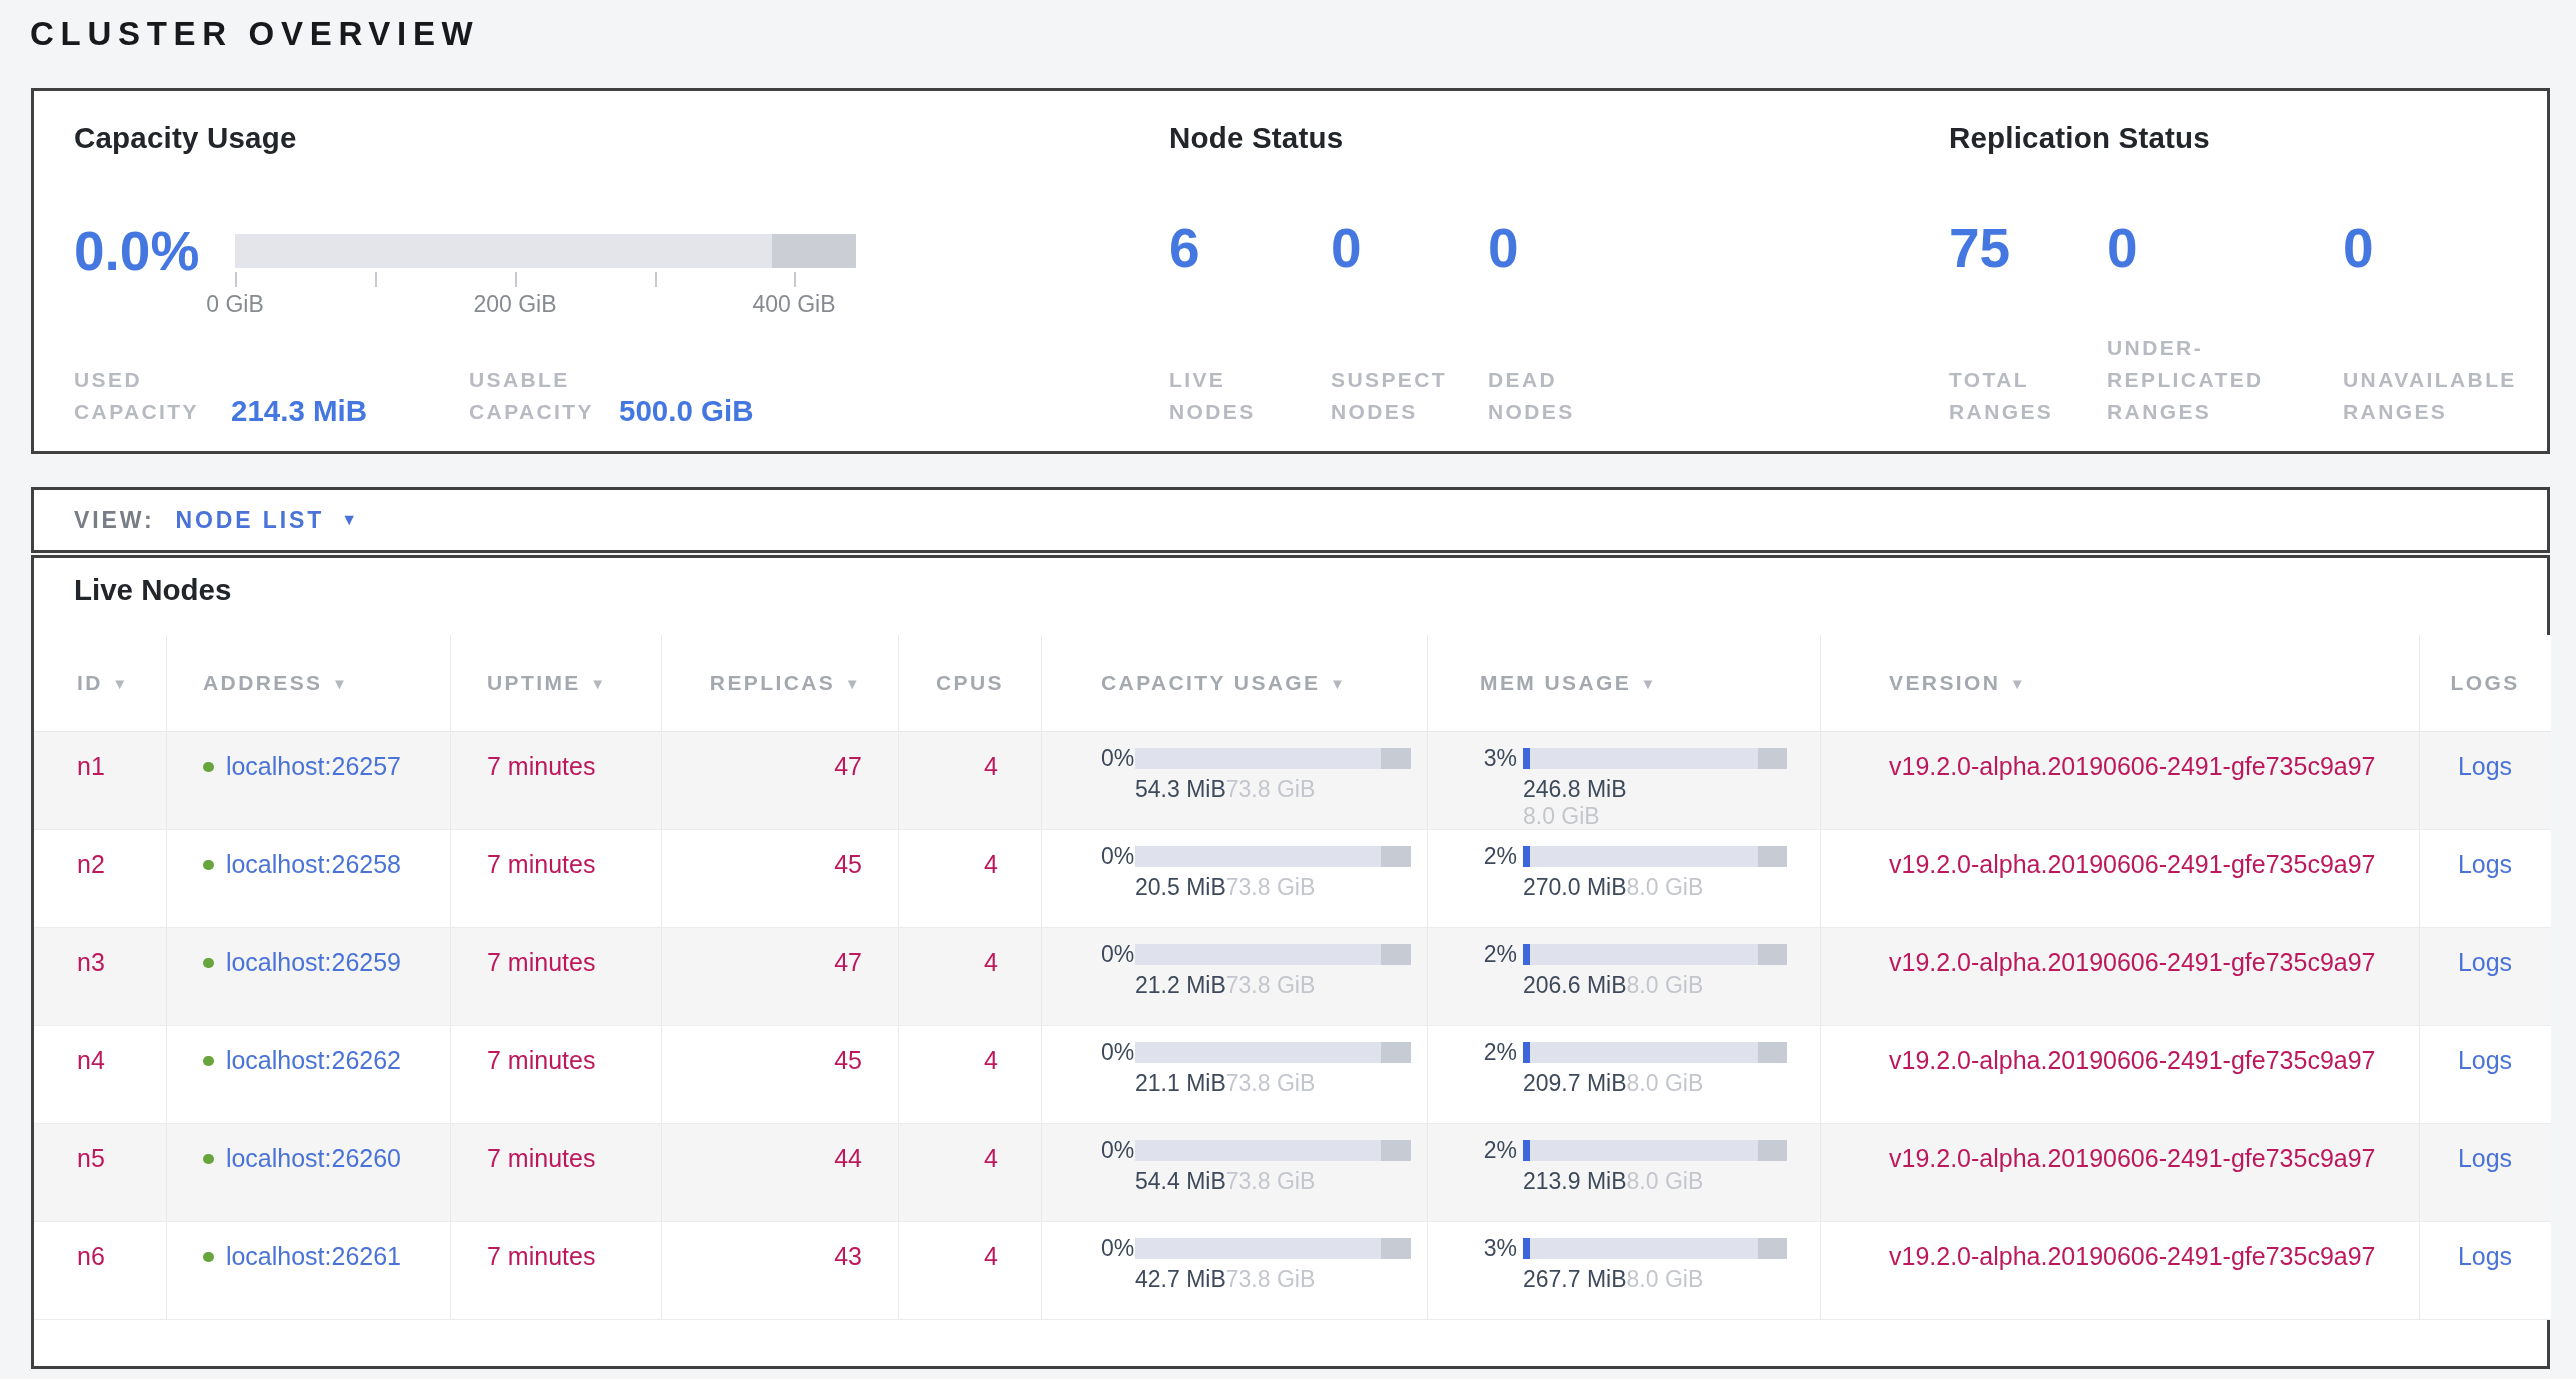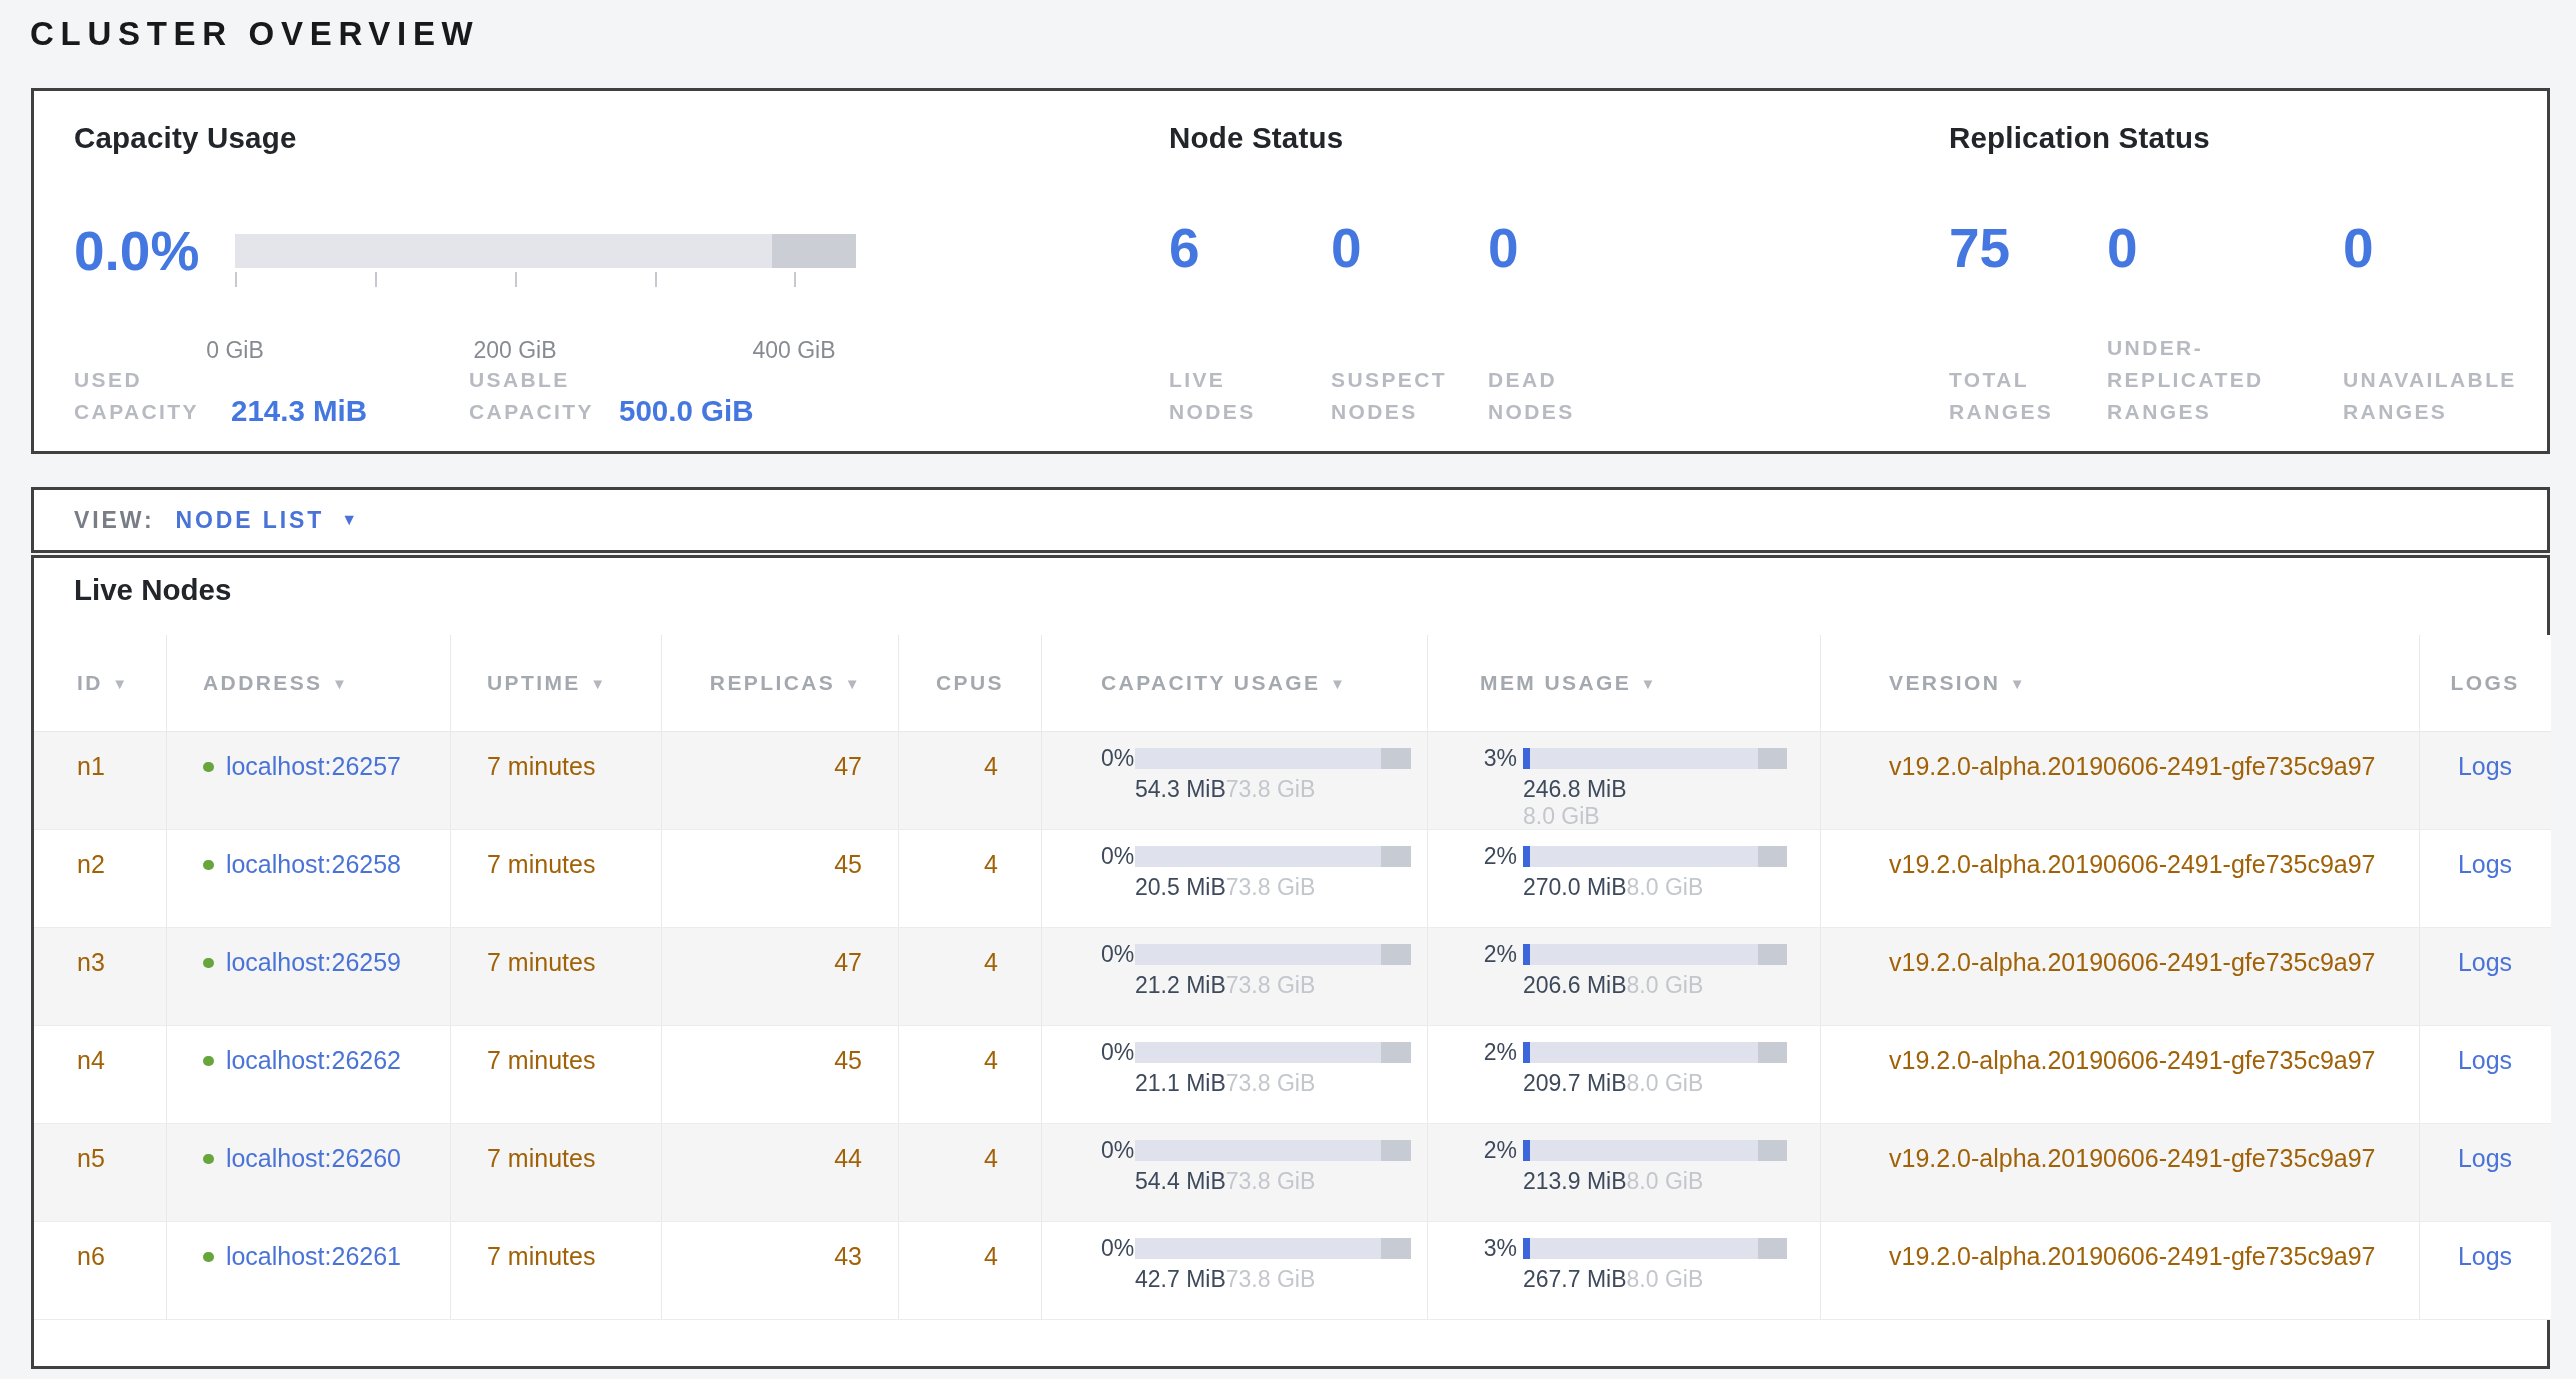--- a/index.html
+++ b/index.html
@@ -33,21 +33,21 @@
     color:#b7bac1; line-height:32px; text-transform:uppercase;
   }
   
   #cap-pct { position:absolute; left:40px; top:131px; }
   #cap-gauge { position:absolute; left:201px; top:143px; width:621px; height:34px; }
   #cap-gauge .track { position:absolute; left:0; top:0; width:100%; height:100%; background:#e3e5ea; }
   #cap-gauge .dark-seg { position:absolute; top:0; height:100%; background:#cbced5; }
   #cap-gauge .tick { position:absolute; top:38px; width:1.9px; height:15px; background:#c6c9cf; }
   #cap-gauge .tick-label {
     position:absolute; top:57px; width:114px; margin-left:-57px; text-align:center;
-    font-size:23px; color:#868b92;margin-top:46px;
+    font-size:23px; color:#868b92;
   }
   .cap-pair { position:absolute; top:269px; height:68px; display:flex; align-items:flex-end; }
   .cap-pair .pair-value { font-size:29.5px; font-weight:bold; color:#4577e0; line-height:34px; }
   
   .stat-col { position:absolute; top:128px; height:209px; display:flex; flex-direction:column; justify-content:space-between; align-items:flex-start; }
   
   #view-bar { top:487px; height:66px; display:flex; align-items:center; padding-left:40px; }
   #view-label { font-size:23px; letter-spacing:2.9px; color:#787d86; font-weight:bold; }
   #view-value { font-size:23px; letter-spacing:2.9px; color:#4a73d8; font-weight:bold; margin-left:21px; cursor:pointer; display:flex; align-items:center; }
   #view-value .dd-arrow { font-size:16px; margin-left:17px; color:#4a73d8; }
@@ -57,21 +57,21 @@
   #nodes-table { position:absolute; left:0; top:77px; width:2517px; }
   .tr { display:grid; grid-template-columns:133px 284px 211px 237px 143px 386px 393px 599px 130px; }
   .th-row { height:97px; background:#ffffff; border-bottom:1px solid #e7e8ea; }
   .td, .th { border-right:1px solid #e8e9eb; position:relative; }
   .td:last-child, .th:last-child { border-right:none; }
   .th { display:flex; align-items:center; font-size:21px; font-weight:bold; letter-spacing:2.4px; color:#a4a8af; }
   .sort-arrow { font-size:15px; color:#b4b7bd; margin-left:9.5px; }
   .body-row { height:98px; border-bottom:1px solid #ebecee; }
   .body-row.odd { background:#f5f5f6; }
   .body-row.even { background:#ffffff; }
-  .cell-text { font-size:25px; color:#a16207; line-height:28.5px; }
+  .cell-text { font-size:25px; color:#be185d; line-height:28.5px; }
   .pad-single { padding-top:20px; }
   .td-id { padding-left:43px; }
   .td-address { padding-left:36px; display:flex; align-items:flex-start; }
   .live-dot { width:10.5px; height:10.5px; border-radius:50%; background:#68a53c; margin-top:29.5px; flex:none; }
   .addr-link { margin-left:12.4px; color:#4a73d8; text-decoration:none; font-size:25px; line-height:28.5px; padding-top:20px; cursor:pointer; }
   .td-uptime { padding-left:36px; }
   .td-replicas { padding-right:36px; text-align:right; }
   .td-cpus { padding-right:43px; text-align:right; }
   .th-right { justify-content:flex-end; }
   .th-center { justify-content:center; }

